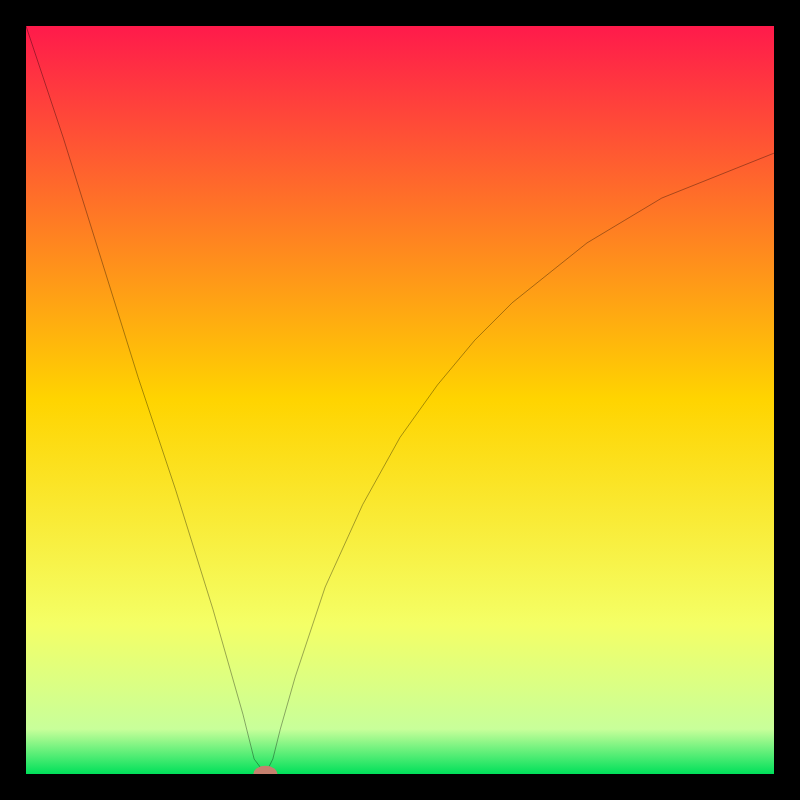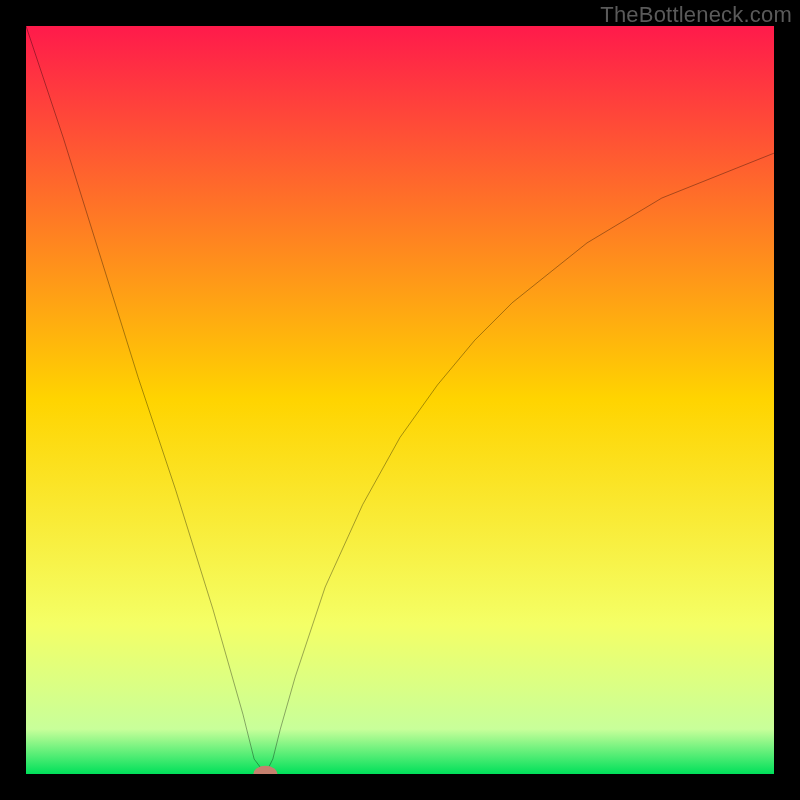--- a/index.html
+++ b/index.html
@@ -37,21 +37,20 @@
   .plot svg {
     display: block;
     width: 748px;
     height: 748px;
   }
 </style>
 </head>
 <body>
 
 <div class="frame">
-  <div class="watermark">TheBottleneck.com</div>
 
   <div class="plot">
     <svg id="plot-svg" viewBox="0 0 100 100" preserveAspectRatio="none">
       <defs>
         <linearGradient id="bg-grad" x1="0" y1="0" x2="0" y2="1">
             <stop offset="0%" stop-color="#ff1a4b"></stop>
             <stop offset="50%" stop-color="#ffd400"></stop>
             <stop offset="80%" stop-color="#f4ff66"></stop>
             <stop offset="94%" stop-color="#c8ff9a"></stop>
             <stop offset="100%" stop-color="#00e05a"></stop>

